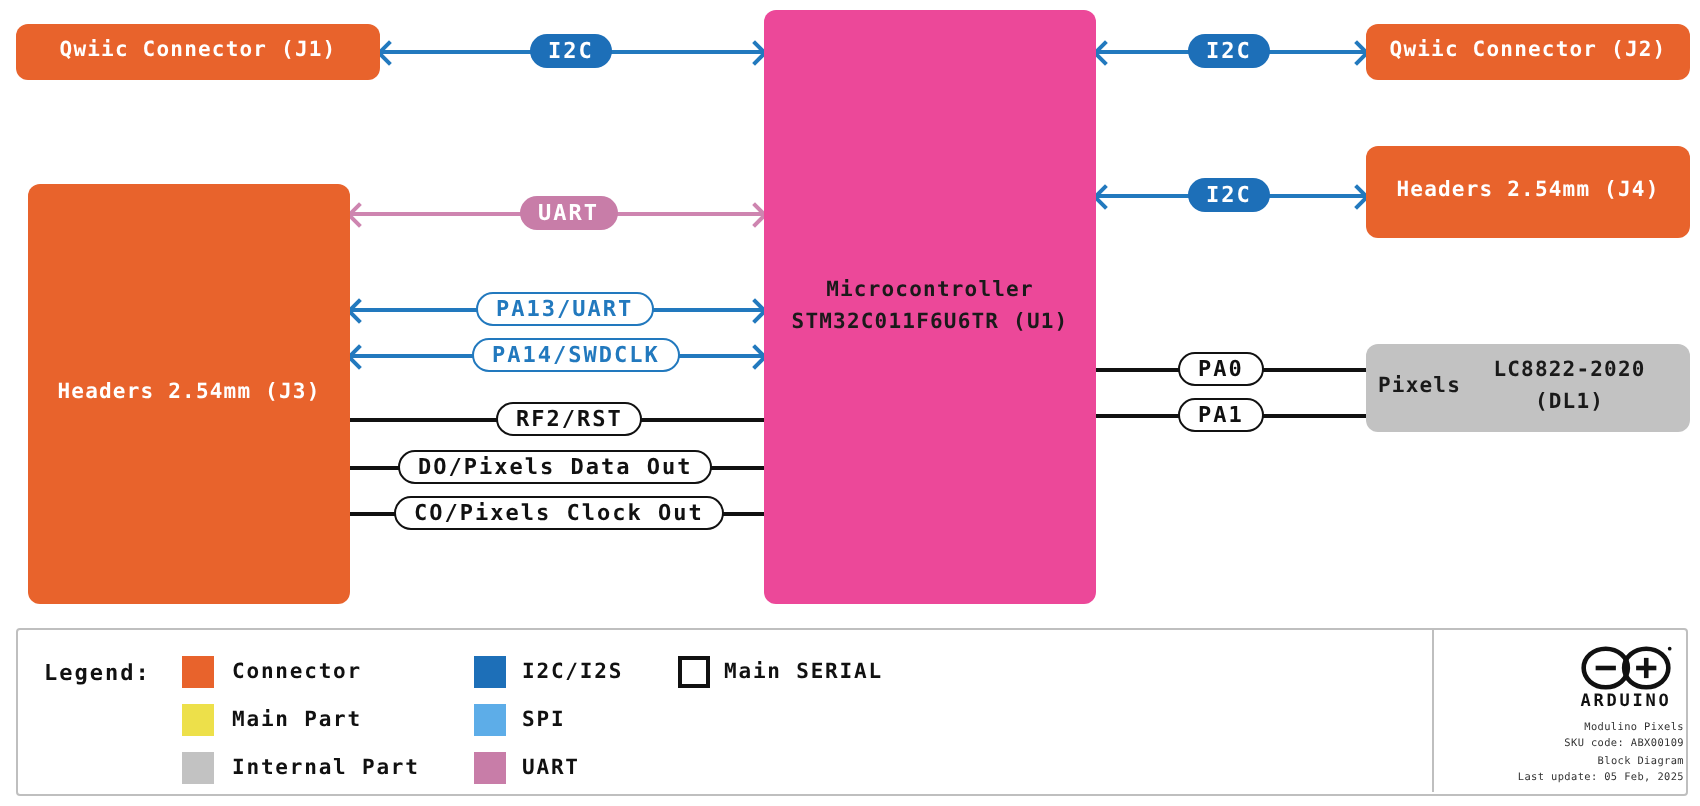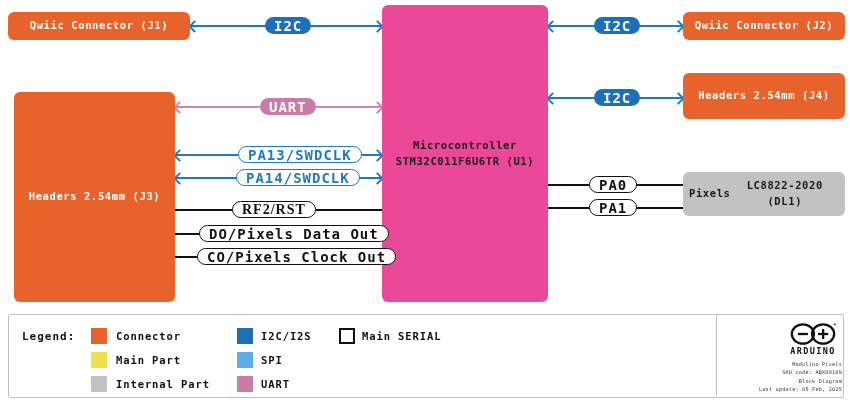--- a/index.html
+++ b/index.html
@@ -34,21 +34,21 @@
   .arrow{position:absolute;width:9px;height:9px;border-style:solid;border-width:0;}
   .arrow.blue{border-color:#2279BE;}
   .arrow.pink{border-color:#CE85B0;}
   .arrow.right{border-top-width:2px;border-right-width:2px;transform:rotate(45deg);}
   .arrow.left{border-bottom-width:2px;border-left-width:2px;transform:rotate(45deg);}
 
   
   .badge{
     position:absolute;box-sizing:border-box;
     display:flex;align-items:center;justify-content:center;
-    font-size:14px;font-weight:bold;letter-spacing:1px;
+    font-size:11px;font-weight:bold;letter-spacing:1px;
     border-radius:999px;white-space:nowrap;height:17px;padding:0 9px;
   }
   .badge.i2c{background:#1D6FB8;color:#ffffff;}
   .badge.uart{background:#C87DA8;color:#ffffff;}
   .badge.swd{background:#ffffff;color:#2279BE;border:1.6px solid #2279BE;}
   .badge.other{background:#ffffff;color:#111111;border:1.8px solid #111111;}
 
   
   #legend-box{
     position:absolute;left:8px;top:314px;width:834px;height:82px;
@@ -136,26 +136,26 @@
   <div class="badge i2c" style="left:594px;top:17px;">
     <span>I2C</span>
   </div>
   <div class="badge i2c" style="left:594px;top:89px;">
     <span>I2C</span>
   </div>
   <div class="badge uart" style="left:260px;top:98px;">
     <span>UART</span>
   </div>
   <div class="badge swd" style="left:238px;top:146px;">
-    <span>PA13/SWDCLK</span>
+    <span>PA13/UART</span>
   </div>
   <div class="badge swd" style="left:236px;top:169px;">
     <span>PA14/SWDCLK</span>
   </div>
-  <div class="badge other" style="left:232px;top:201px;font-family:Liberation Serif, serif;">
+  <div class="badge other" style="left:248px;top:201px;">
     <span>RF2/RST</span>
   </div>
   <div class="badge other" style="left:199px;top:225px;">
     <span>DO/Pixels Data Out</span>
   </div>
   <div class="badge other" style="left:197px;top:248px;">
     <span>CO/Pixels Clock Out</span>
   </div>
   <div class="badge other" style="left:589px;top:176px;">
     <span>PA0</span>

